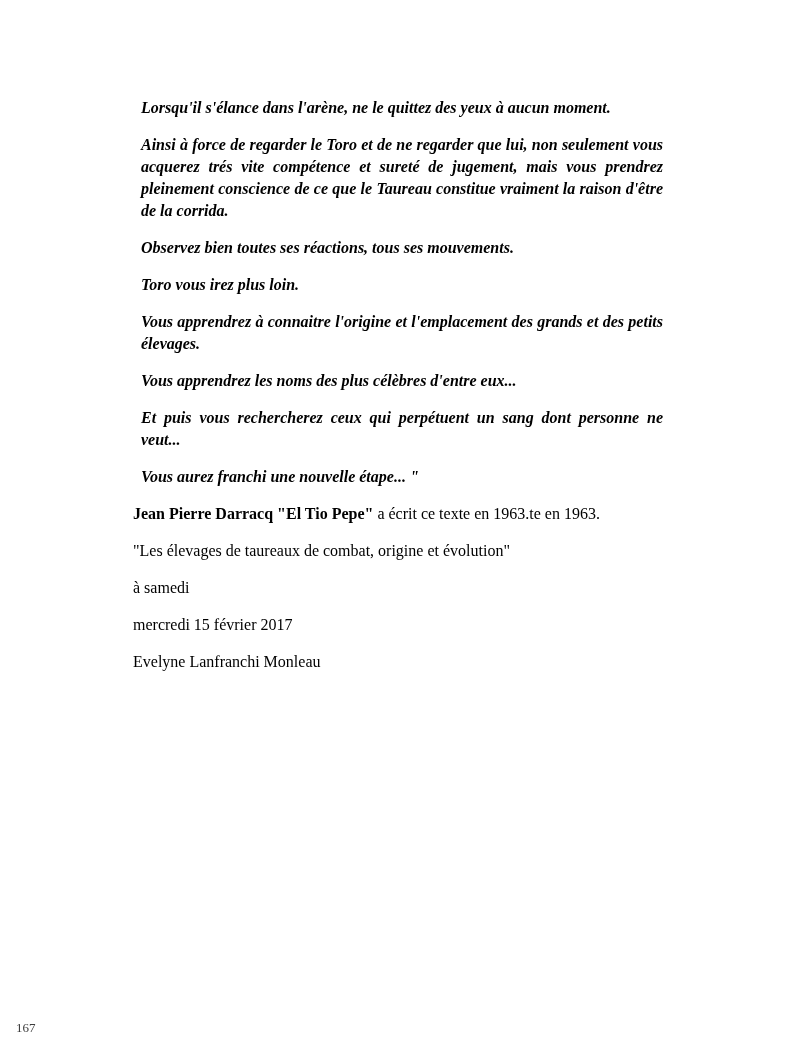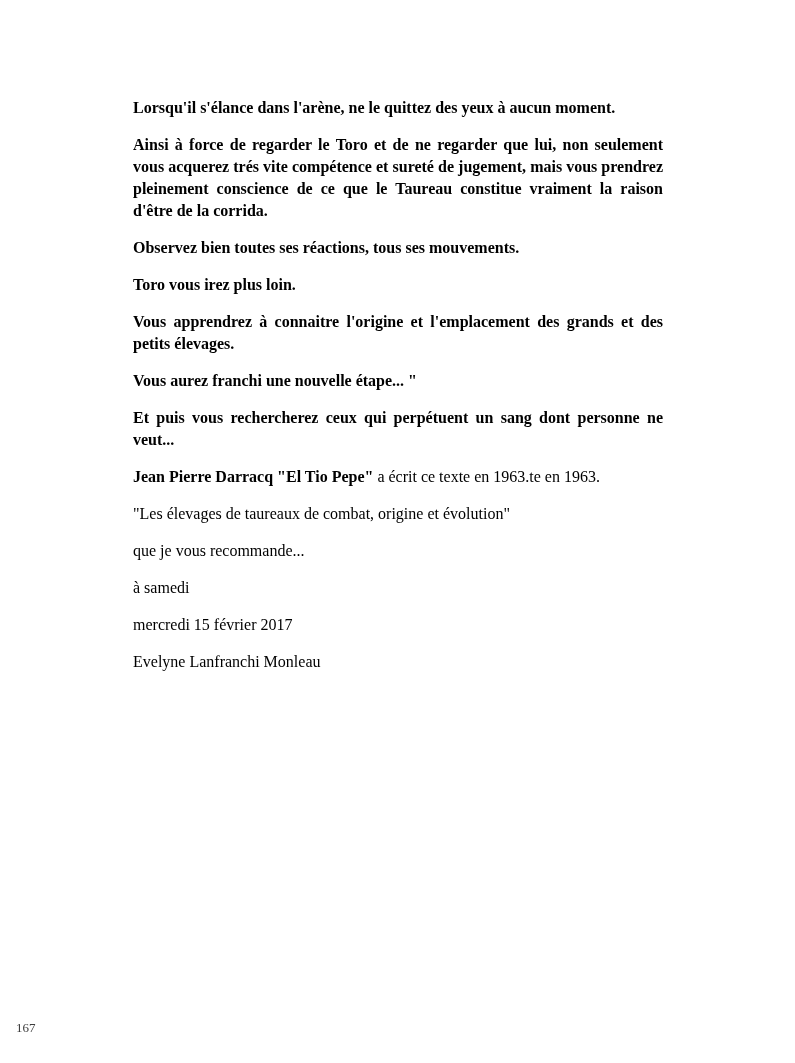--- a/index.html
+++ b/index.html
@@ -25,21 +25,23 @@
     left: 133px;
     width: 530px;
   }
   .content p {
     margin: 0 0 15px 0;
     font-size: 16px;
     line-height: 22px;
   }
   p.quote {
     font-weight: bold;
+    font-style: italic;
     text-align: justify;
+    margin-left: 8px;
   }
   p.attribution {
     font-weight: normal;
     font-style: normal;
     text-align: left;
   }
   .attribution .name {
     font-weight: bold;
   }
   .attribution .rest {
@@ -68,29 +70,29 @@
 <body>
 
 <div class="page">
   <div class="content">
 
     <p class="quote">Lorsqu'il s'élance dans l'arène, ne le quittez des yeux à aucun moment.</p>
     <p class="quote">Ainsi à force de regarder le Toro et de ne regarder que lui, non seulement vous acquerez trés vite compétence et sureté de jugement, mais vous prendrez pleinement conscience de ce que le Taureau constitue vraiment la raison d'être de la corrida.</p>
     <p class="quote">Observez bien toutes ses réactions, tous ses mouvements.</p>
     <p class="quote">Toro vous irez plus loin.</p>
     <p class="quote">Vous apprendrez à connaitre l'origine et l'emplacement des grands et des petits élevages.</p>
+    <p class="quote">Vous apprendrez les noms des plus célèbres d'entre eux...</p>
+    <p class="quote">Et puis vous rechercherez ceux qui perpétuent un sang dont personne ne veut...</p>
     <p class="quote">Vous aurez franchi une nouvelle étape... "</p>
-    <p class="quote">Et puis vous rechercherez ceux qui perpétuent un sang dont personne ne veut...</p>
 
     <p class="attribution">
       <span class="name">Jean Pierre Darracq "El Tio Pepe"</span><span class="rest"> a écrit ce texte en 1963.te en 1963.</span>
     </p>
 
     <p class="closing">"Les élevages de taureaux de combat, origine et évolution"</p>
-    <p class="closing">que je vous recommande...</p>
     <p class="closing">à samedi</p>
     <p class="closing">mercredi 15 février 2017</p>
     <p class="closing">Evelyne Lanfranchi Monleau</p>
 
   </div>
 
   <div class="page-number">167</div>
 </div>
 
 </body></html>

